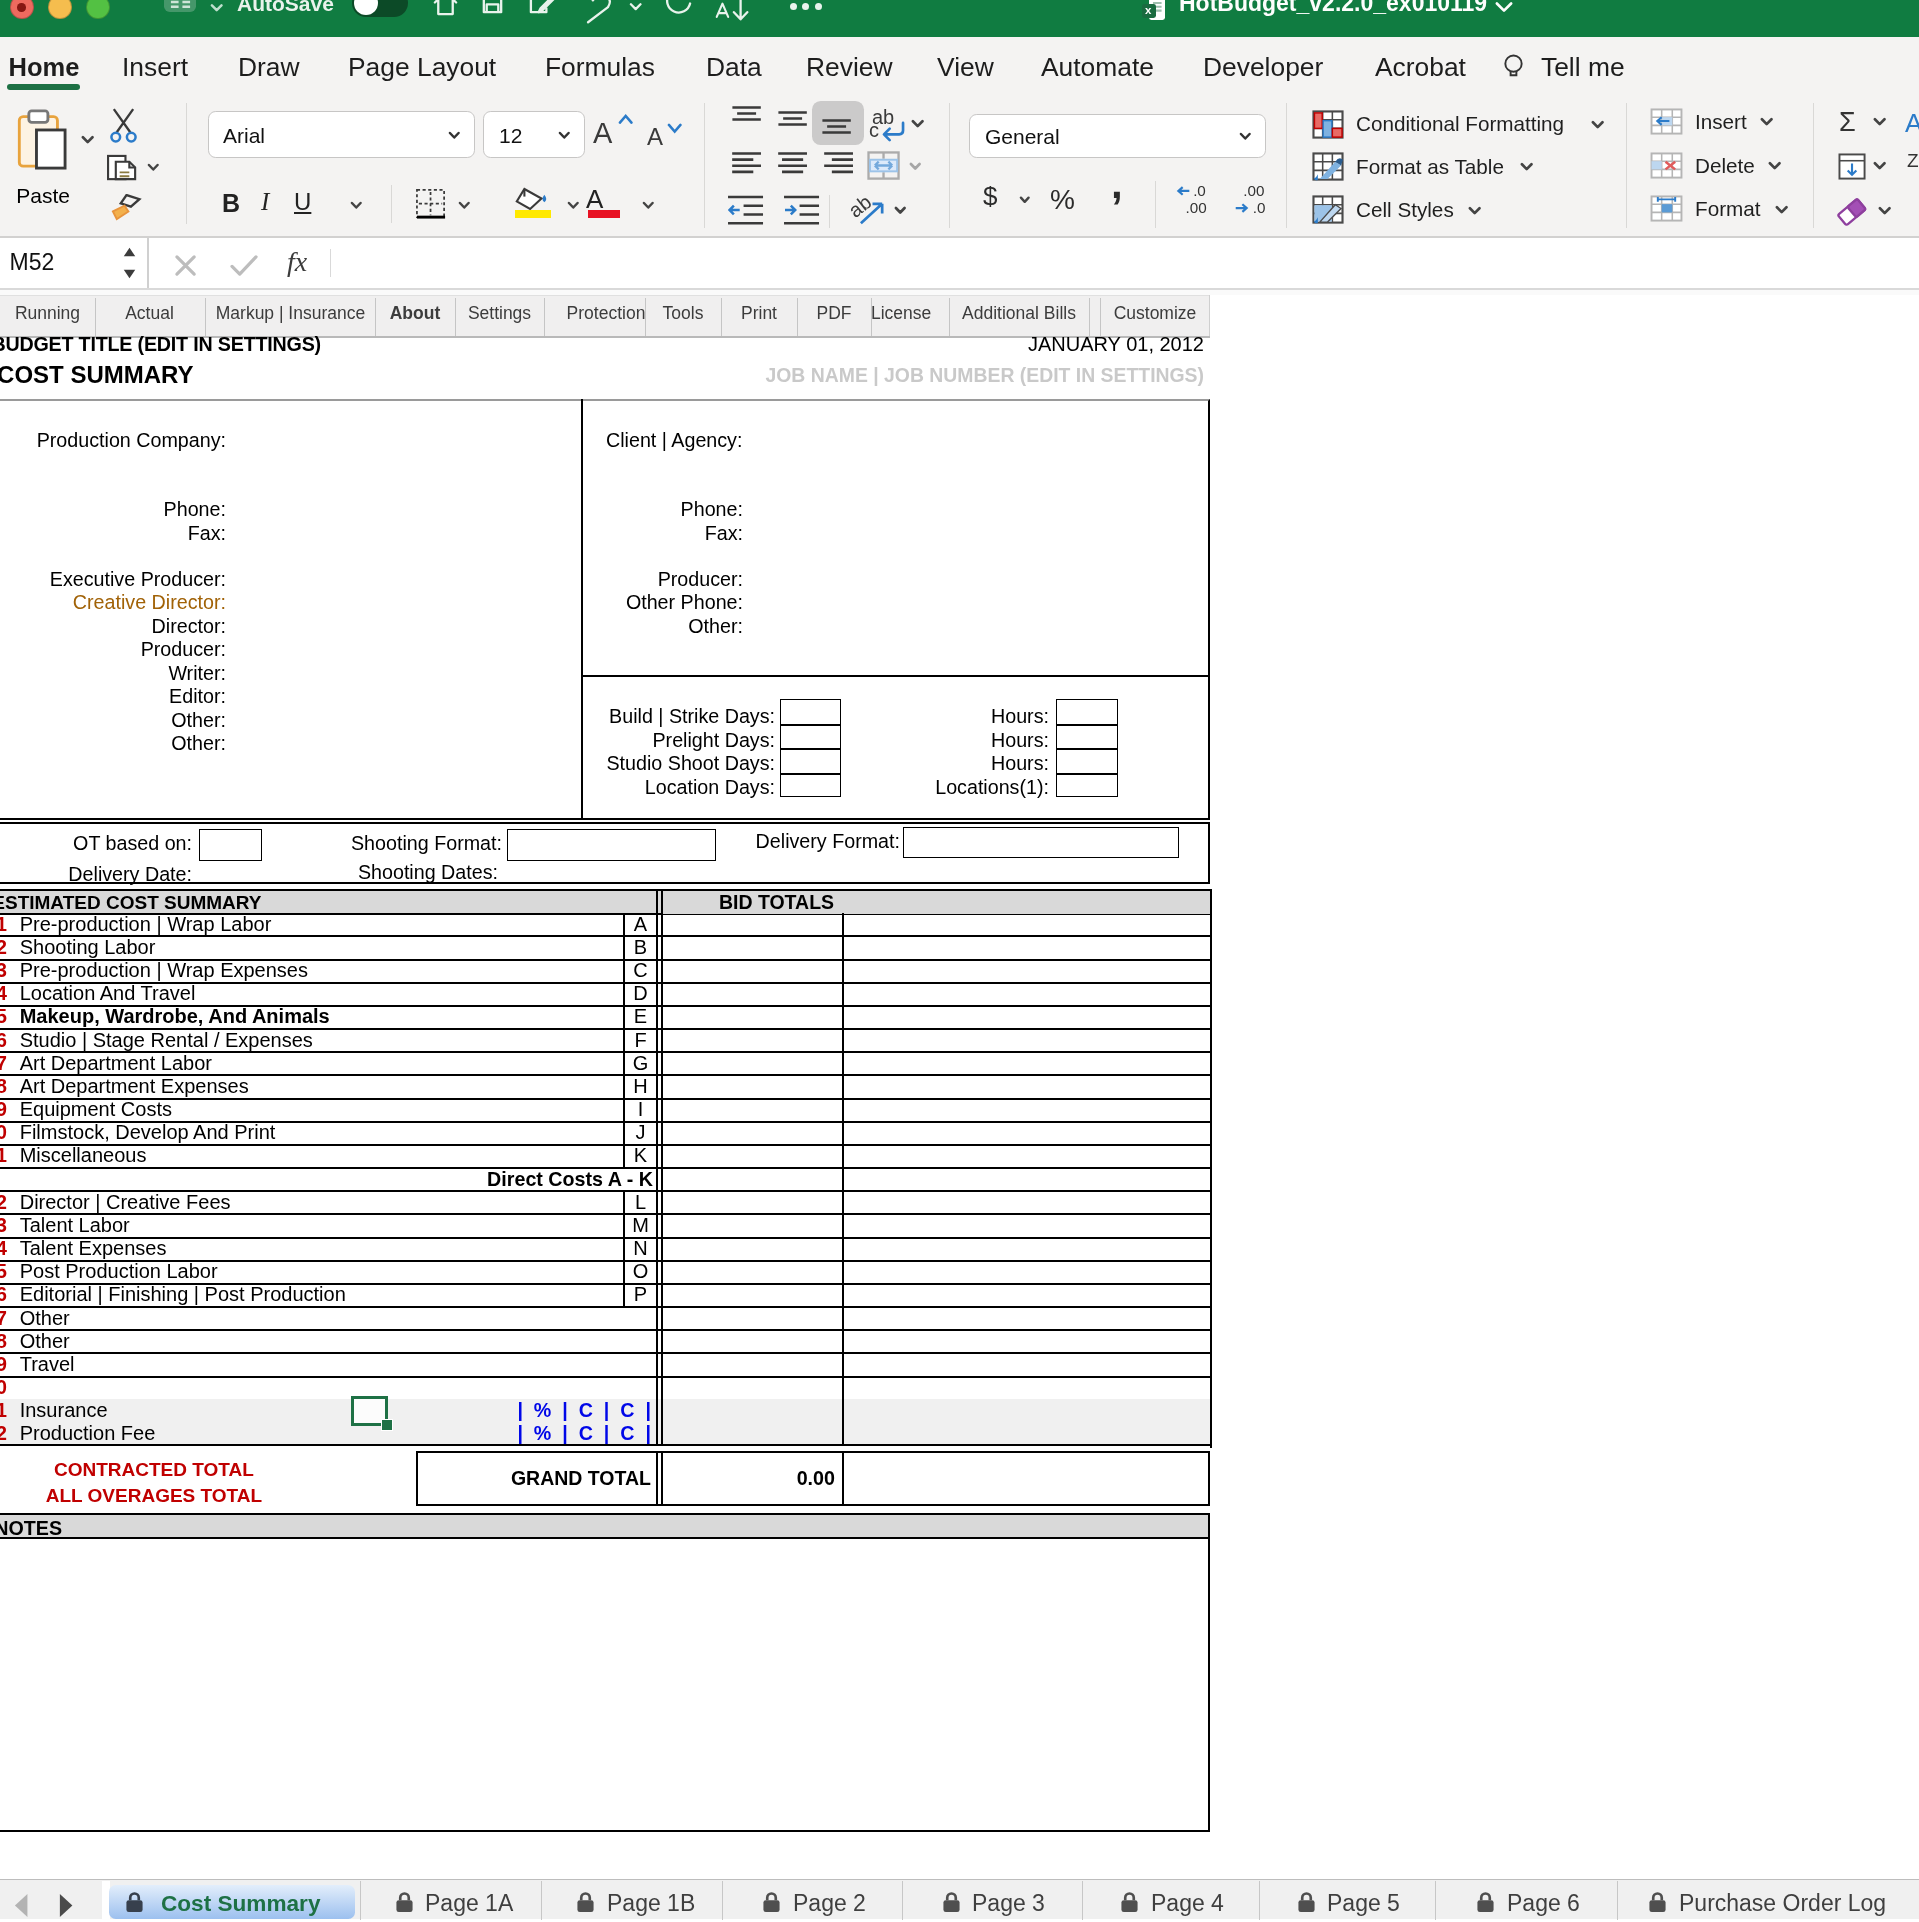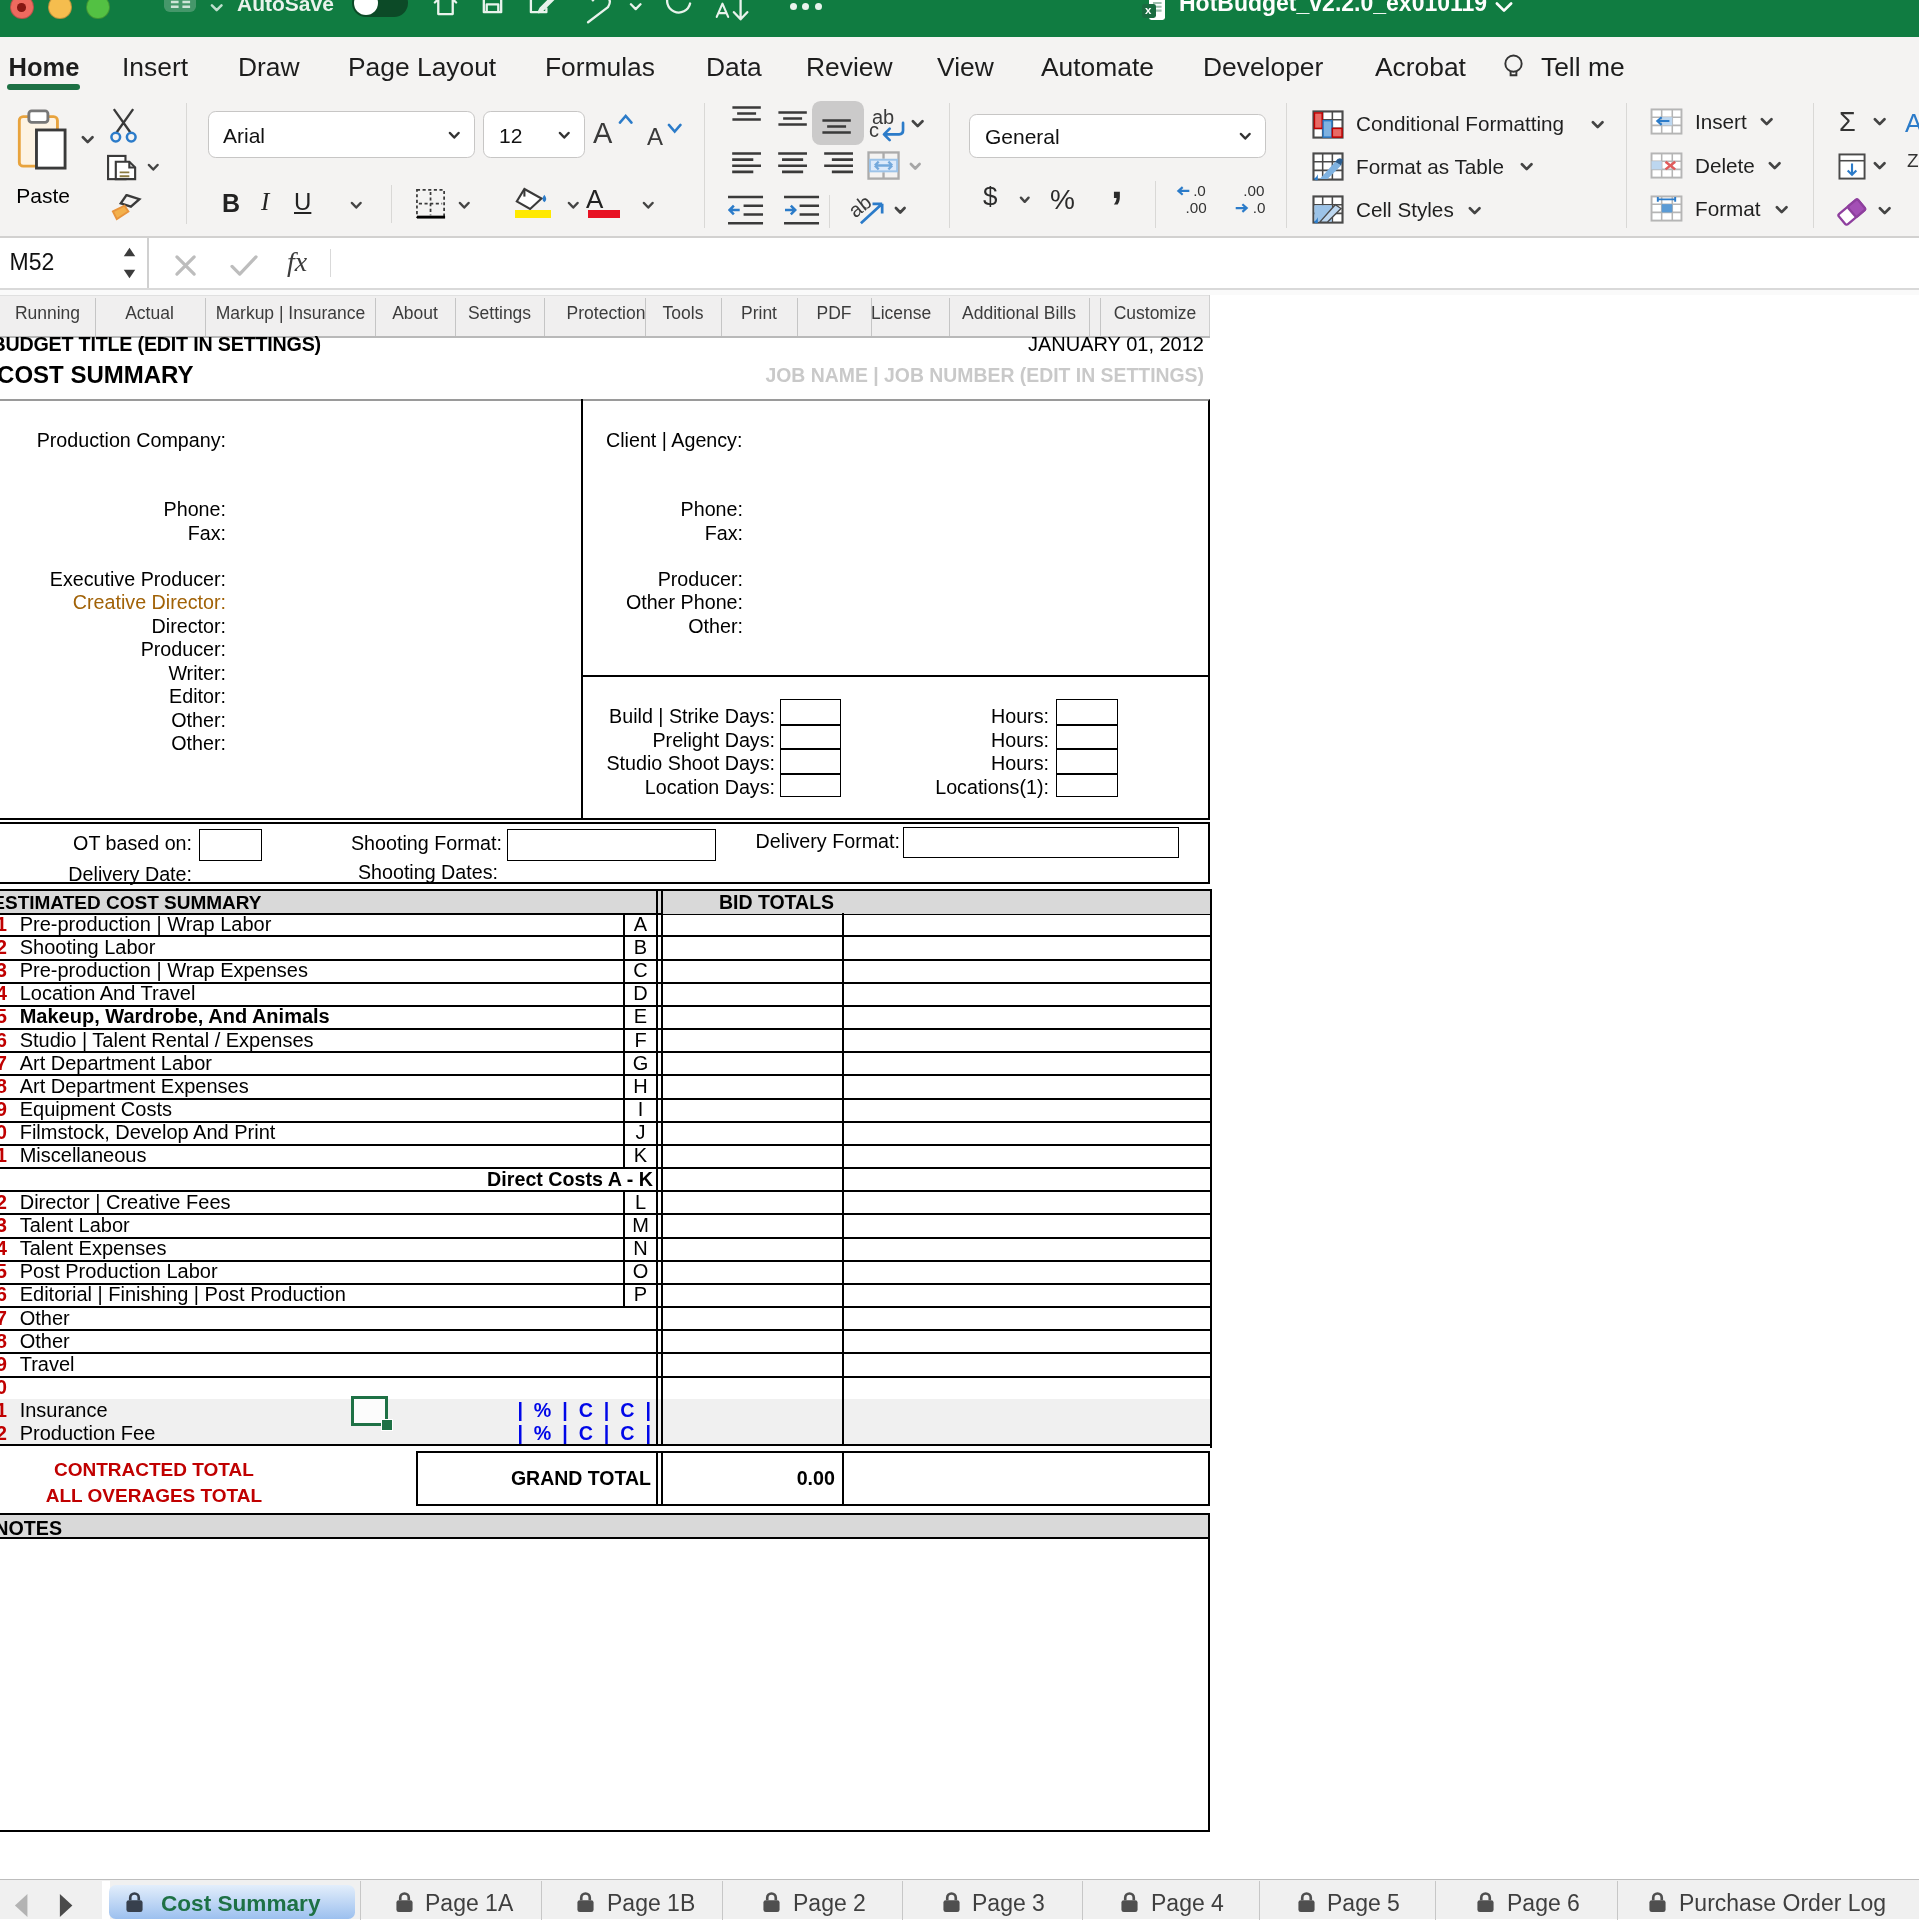--- a/index.html
+++ b/index.html
@@ -365,21 +365,21 @@
 <div class="a" style="left:287px;top:246px;font-size:28px;font-style:italic;font-family:'Liberation Serif',serif;color:#3c3c3c;">fx</div>
 <div class="a " style="left:0px;top:295px;width:1210px;height:41px;background:#f0efef;border-top:1px solid #e0e0e0;box-sizing:border-box;"></div>
 <div class="a " style="left:0px;top:336px;width:1210px;height:1.7px;background:#b9b9b9;"></div>
 <div class="a " style="left:1209px;top:295px;width:1.3px;height:41px;background:#cfcfcf;"></div>
 <div class="a " style="left:0px;top:303px;font-size:17.5px;font-weight:400;color:#3c3c3c;line-height:20px;white-space:pre;width:95px;text-align:center;">Running</div>
 <div class="a " style="left:95px;top:298px;width:1.3px;height:38px;background:#c5c5c5;"></div>
 <div class="a " style="left:95px;top:303px;font-size:17.5px;font-weight:400;color:#3c3c3c;line-height:20px;white-space:pre;width:109px;text-align:center;">Actual</div>
 <div class="a " style="left:205px;top:298px;width:1.3px;height:38px;background:#c5c5c5;"></div>
 <div class="a " style="left:205px;top:303px;font-size:17.5px;font-weight:400;color:#3c3c3c;line-height:20px;white-space:pre;width:171px;text-align:center;">Markup | Insurance</div>
 <div class="a " style="left:375px;top:298px;width:1.3px;height:38px;background:#c5c5c5;"></div>
-<div class="a " style="left:375px;top:303px;font-size:17.5px;font-weight:400;color:#3c3c3c;line-height:20px;white-space:pre;width:80px;text-align:center;">About</div>
+<div class="a " style="left:375px;top:303px;font-size:17.5px;font-weight:700;color:#3c3c3c;line-height:20px;white-space:pre;width:80px;text-align:center;">About</div>
 <div class="a " style="left:455px;top:298px;width:1.3px;height:38px;background:#c5c5c5;"></div>
 <div class="a " style="left:455px;top:303px;font-size:17.5px;font-weight:400;color:#3c3c3c;line-height:20px;white-space:pre;width:89px;text-align:center;">Settings</div>
 <div class="a " style="left:544px;top:298px;width:1.3px;height:38px;background:#c5c5c5;"></div>
 <div class="a " style="left:544px;top:303px;font-size:17.5px;font-weight:400;color:#3c3c3c;line-height:20px;white-space:pre;width:124px;text-align:center;">Protection</div>
 <div class="a " style="left:645px;top:298px;width:1.3px;height:38px;background:#c5c5c5;"></div>
 <div class="a " style="left:645px;top:303px;font-size:17.5px;font-weight:400;color:#3c3c3c;line-height:20px;white-space:pre;width:76px;text-align:center;">Tools</div>
 <div class="a " style="left:721px;top:298px;width:1.3px;height:38px;background:#c5c5c5;"></div>
 <div class="a " style="left:721px;top:303px;font-size:17.5px;font-weight:400;color:#3c3c3c;line-height:20px;white-space:pre;width:76px;text-align:center;">Print</div>
 <div class="a " style="left:797px;top:298px;width:1.3px;height:38px;background:#c5c5c5;"></div>
 <div class="a " style="left:797px;top:303px;font-size:17.5px;font-weight:400;color:#3c3c3c;line-height:20px;white-space:pre;width:74px;text-align:center;">PDF</div>
@@ -459,21 +459,21 @@
 <div class="a " style="left:-9.6px;top:1005px;width:1222px;height:1.5px;background:#000;"></div>
 <div class="a" style="right:1912px;top:982px;font-size:19.7px;font-weight:700;color:#c00000;line-height:23px;white-space:pre;">4</div>
 <div class="a " style="left:19.7px;top:982px;font-size:20px;font-weight:400;color:#000;line-height:23px;white-space:pre;">Location And Travel</div>
 <div class="a " style="left:625px;top:982px;font-size:20px;font-weight:400;color:#000;line-height:23px;white-space:pre;width:31px;text-align:center;">D</div>
 <div class="a " style="left:-9.6px;top:1028px;width:1222px;height:1.5px;background:#000;"></div>
 <div class="a" style="right:1912px;top:1005px;font-size:19.7px;font-weight:700;color:#c00000;line-height:23px;white-space:pre;">5</div>
 <div class="a " style="left:19.7px;top:1005px;font-size:20px;font-weight:700;color:#000;line-height:23px;white-space:pre;">Makeup, Wardrobe, And Animals</div>
 <div class="a " style="left:625px;top:1005px;font-size:20px;font-weight:400;color:#000;line-height:23px;white-space:pre;width:31px;text-align:center;">E</div>
 <div class="a " style="left:-9.6px;top:1051px;width:1222px;height:1.5px;background:#000;"></div>
 <div class="a" style="right:1912px;top:1029px;font-size:19.7px;font-weight:700;color:#c00000;line-height:23px;white-space:pre;">6</div>
-<div class="a " style="left:19.7px;top:1029px;font-size:20px;font-weight:400;color:#000;line-height:23px;white-space:pre;">Studio | Talent Rental / Expenses</div>
+<div class="a " style="left:19.7px;top:1029px;font-size:20px;font-weight:400;color:#000;line-height:23px;white-space:pre;">Studio | Stage Rental / Expenses</div>
 <div class="a " style="left:625px;top:1029px;font-size:20px;font-weight:400;color:#000;line-height:23px;white-space:pre;width:31px;text-align:center;">F</div>
 <div class="a " style="left:-9.6px;top:1074px;width:1222px;height:1.5px;background:#000;"></div>
 <div class="a" style="right:1912px;top:1052px;font-size:19.7px;font-weight:700;color:#c00000;line-height:23px;white-space:pre;">7</div>
 <div class="a " style="left:19.7px;top:1052px;font-size:20px;font-weight:400;color:#000;line-height:23px;white-space:pre;">Art Department Labor</div>
 <div class="a " style="left:625px;top:1052px;font-size:20px;font-weight:400;color:#000;line-height:23px;white-space:pre;width:31px;text-align:center;">G</div>
 <div class="a " style="left:-9.6px;top:1098px;width:1222px;height:1.5px;background:#000;"></div>
 <div class="a" style="right:1912px;top:1075px;font-size:19.7px;font-weight:700;color:#c00000;line-height:23px;white-space:pre;">8</div>
 <div class="a " style="left:19.7px;top:1075px;font-size:20px;font-weight:400;color:#000;line-height:23px;white-space:pre;">Art Department Expenses</div>
 <div class="a " style="left:625px;top:1075px;font-size:20px;font-weight:400;color:#000;line-height:23px;white-space:pre;width:31px;text-align:center;">H</div>
 <div class="a " style="left:-9.6px;top:1121px;width:1222px;height:1.5px;background:#000;"></div>

